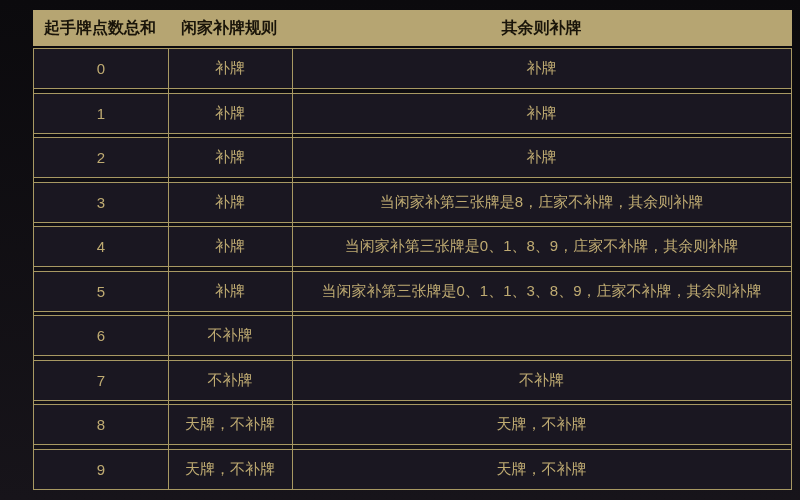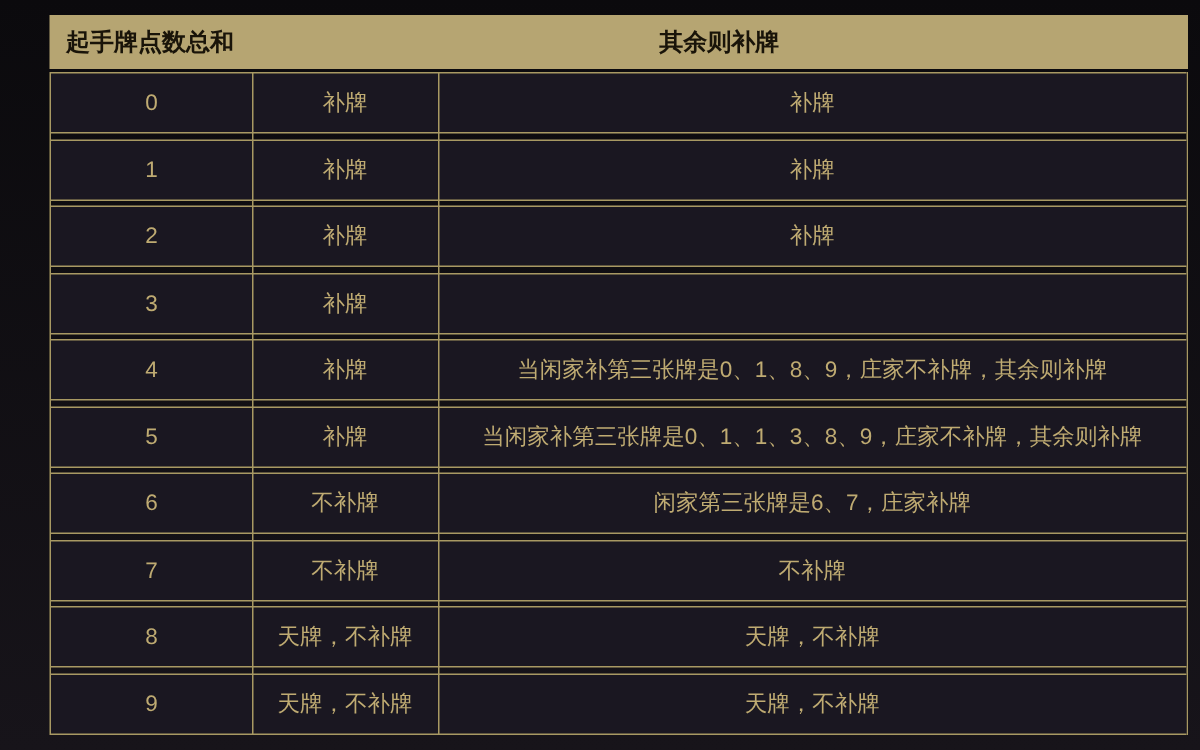--- a/index.html
+++ b/index.html
@@ -76,20 +76,21 @@
   .vline-2{left:257.5px;}
 </style>
 </head>
 <body>
 
 <div class="viewport">
   <div class="rules-table">
 
     <div class="thead">
       <div class="th col-total">起手牌点数总和</div>
+      <div class="th col-player">闲家补牌规则</div>
       <div class="th col-banker">其余则补牌</div>
     </div>
 
     <div class="tbody" id="rows-container">
       <div class="vline vline-1"></div>
       <div class="vline vline-2"></div>
 
   <div class="tr">
     <div class="td col-total">0</div>
     <div class="td col-player">补牌</div>
@@ -104,38 +105,38 @@
 
   <div class="tr">
     <div class="td col-total">2</div>
     <div class="td col-player">补牌</div>
     <div class="td col-banker">补牌</div>
   </div>
 
   <div class="tr">
     <div class="td col-total">3</div>
     <div class="td col-player">补牌</div>
+    <div class="td col-banker">当闲家补第三张牌是8，庄家不补牌，其余则补牌</div>
   </div>
 
   <div class="tr">
     <div class="td col-total">4</div>
     <div class="td col-player">补牌</div>
     <div class="td col-banker">当闲家补第三张牌是0、1、8、9，庄家不补牌，其余则补牌</div>
   </div>
 
   <div class="tr">
     <div class="td col-total">5</div>
     <div class="td col-player">补牌</div>
     <div class="td col-banker">当闲家补第三张牌是0、1、1、3、8、9，庄家不补牌，其余则补牌</div>
   </div>
 
   <div class="tr">
     <div class="td col-total">6</div>
     <div class="td col-player">不补牌</div>
-    <div class="td col-banker">闲家第三张牌是6、7，庄家补牌</div>
   </div>
 
   <div class="tr">
     <div class="td col-total">7</div>
     <div class="td col-player">不补牌</div>
     <div class="td col-banker">不补牌</div>
   </div>
 
   <div class="tr">
     <div class="td col-total">8</div>

